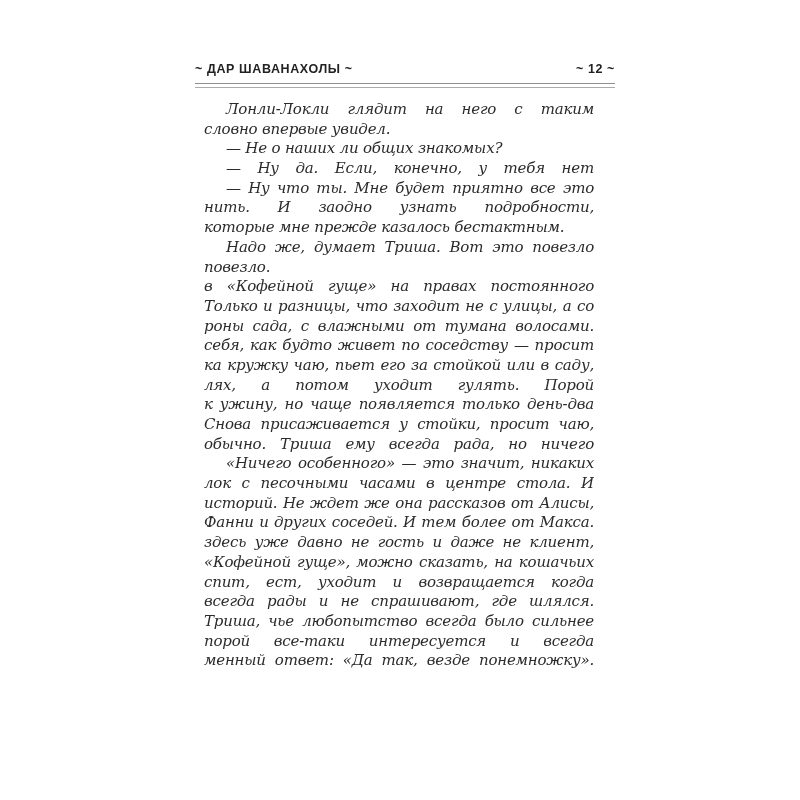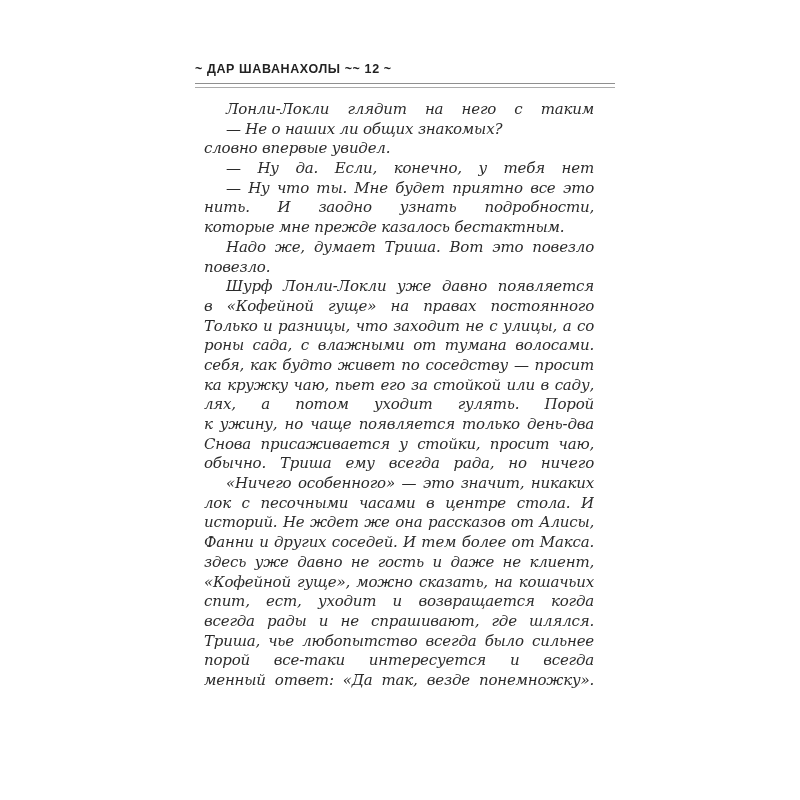--- a/index.html
+++ b/index.html
@@ -14,21 +14,21 @@
     background: #ffffff;
     overflow: hidden;
     font-family: "DejaVu Serif", serif;
   }
   .running-head {
     position: absolute;
     left: 195px;
     top: 62px;
     width: 420px;
     display: flex;
-    justify-content: flex-start;
+    justify-content: space-between;
     align-items: baseline;
     font-family: "Liberation Sans", sans-serif;
     font-weight: 700;
     font-size: 12.5px;
     letter-spacing: 0.6px;
     color: #222222;
     white-space: nowrap;
     transform: scaleY(1.05);
   }
   .double-rule {
@@ -72,29 +72,28 @@
 
   <div class="running-head">
     <span>~ ДАР ШАВАНАХОЛЫ ~</span>
     <span>~ 12 ~</span>
   </div>
 
   <div class="double-rule"></div>
 
   <div class="body-text">
       <div class="line indent">Лонли-Локли глядит на него с таким интересом,</div>
+      <div class="line para-end">словно впервые увидел.</div>
       <div class="line indent para-end">— Не о наших ли общих знакомых?</div>
-      <div class="line para-end">словно впервые увидел.</div>
       <div class="line indent para-end">— Ну да. Если, конечно, у тебя нет возражений.</div>
       <div class="line indent">— Ну что ты. Мне будет приятно все это вспом-</div>
       <div class="line">нить. И заодно узнать подробности, выспрашивать</div>
       <div class="line para-end">которые мне прежде казалось бестактным.</div>
       <div class="line indent">Надо же, думает Триша. Вот это повезло так</div>
       <div class="line para-end">повезло.</div>
-      <div class="line indent">Шурф Лонли-Локли уже давно появляется</div>
       <div class="line">в «Кофейной гуще» на правах постоянного клиента.</div>
       <div class="line">Только и разницы, что заходит не с улицы, а со сто-</div>
       <div class="line">роны сада, с влажными от тумана волосами. Но ведет</div>
       <div class="line">себя, как будто живет по соседству — просит у Фран-</div>
       <div class="line">ка кружку чаю, пьет его за стойкой или в саду, на каче-</div>
       <div class="line">лях, а потом уходит гулять. Порой возвращается</div>
       <div class="line">к ужину, но чаще появляется только день-два спустя.</div>
       <div class="line">Снова присаживается у стойки, просит чаю, все как</div>
       <div class="line">обычно. Триша ему всегда рада, но ничего особенного</div>
       <div class="line indent">«Ничего особенного» — это значит, никаких посиде-</div>

